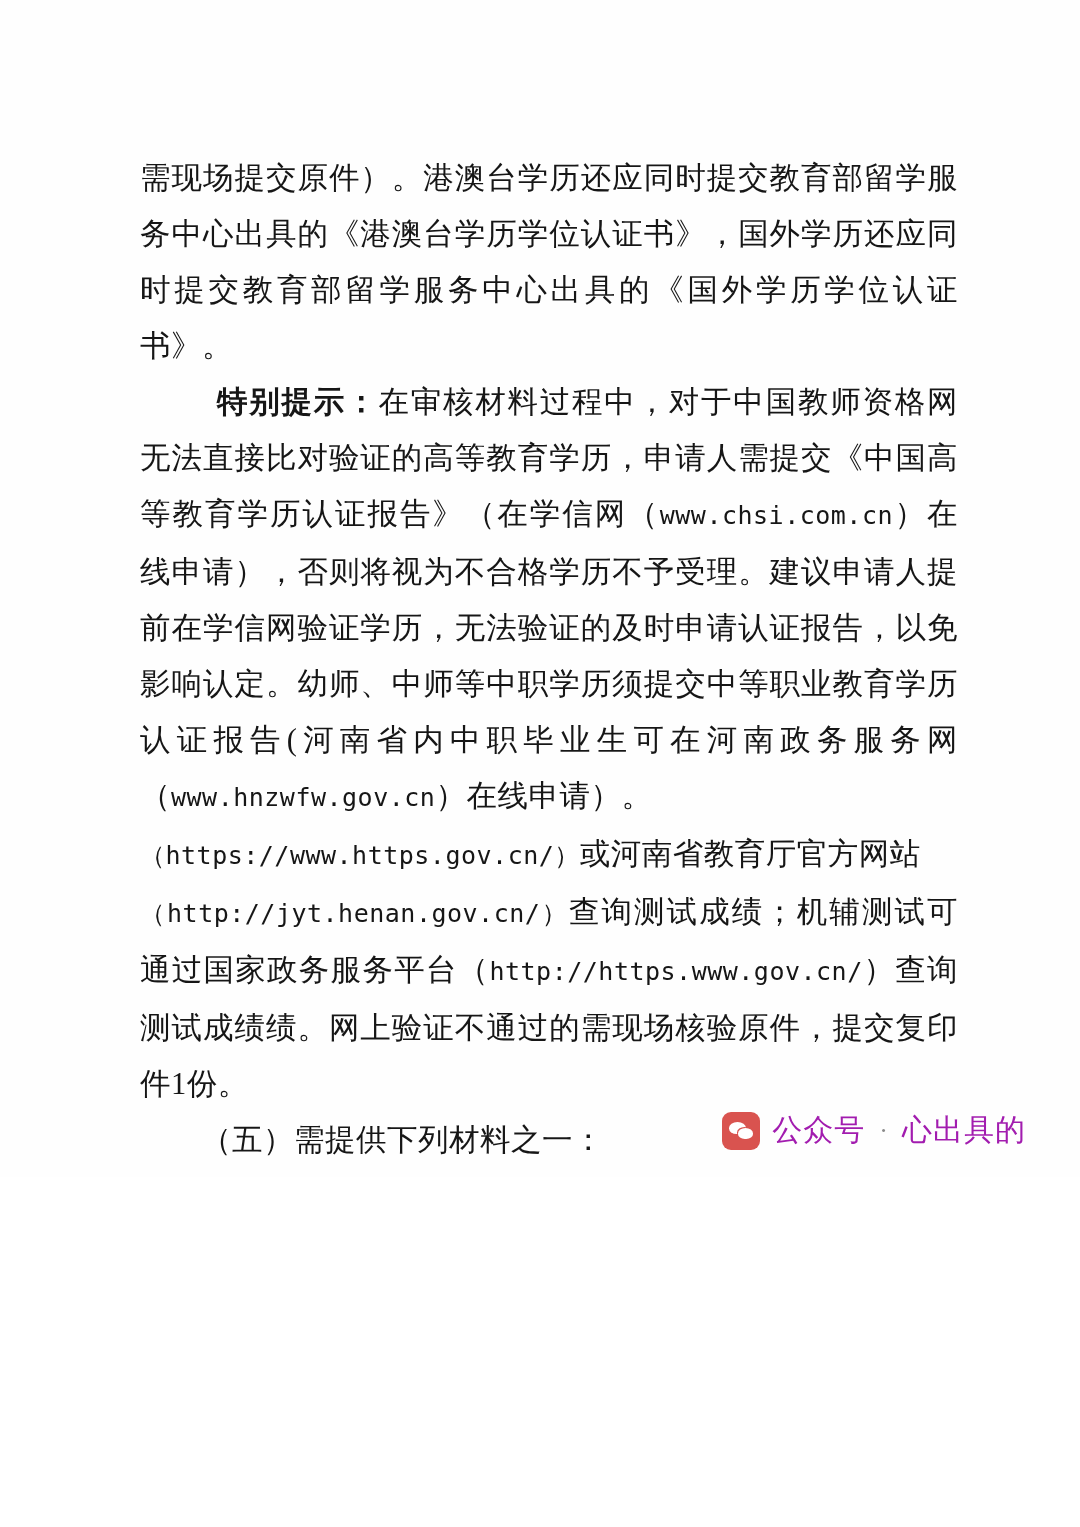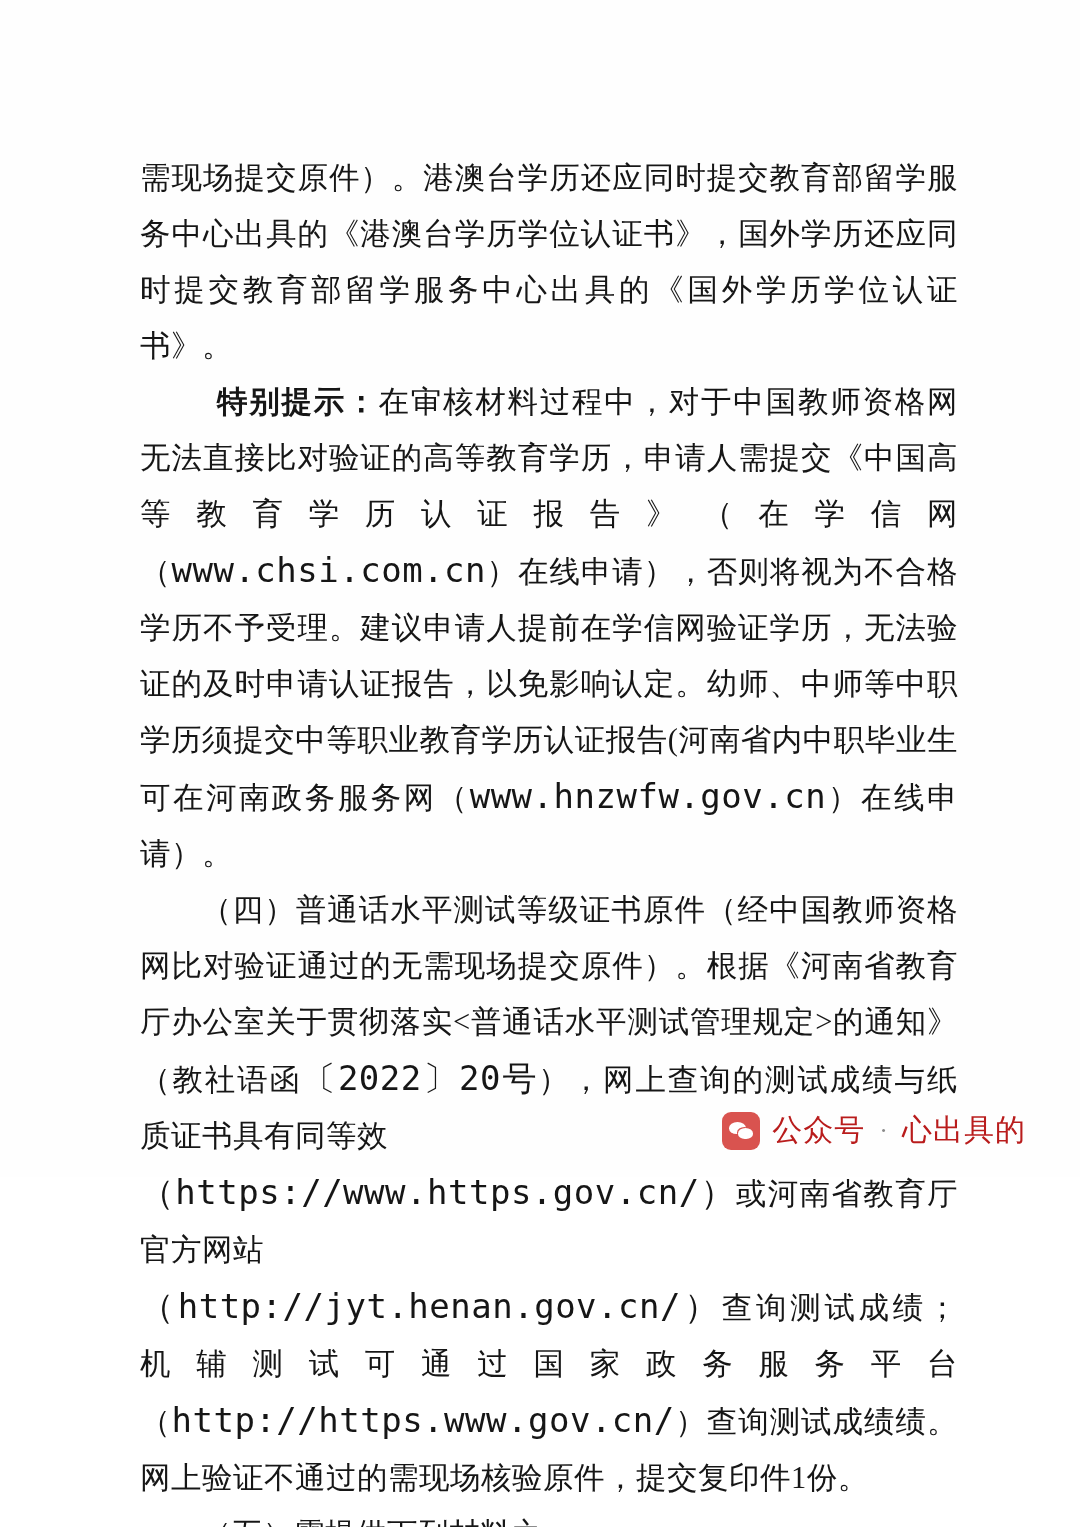--- a/index.html
+++ b/index.html
@@ -41,21 +41,21 @@
   }
   p.indent {
     text-indent: 61px;
   }
   .bold {
     font-weight: bold;
     margin-left: 16px;
   }
   .mono {
     font-family: "DejaVu Sans Mono", "Liberation Mono", monospace;
-    font-size: 34px;
+    font-size: 25px;
     letter-spacing: 0.5px;
   }
   .spread {
     display: block;
     text-align: justify;
     text-align-last: justify;
   }
   .wide-space {
     letter-spacing: 11px;
   }
@@ -91,21 +91,21 @@
     left: 16px;
     top: 16px;
     width: 15px;
     height: 11px;
     background: #ffffff;
     border-radius: 50% 50% 45% 45%;
     box-shadow: -1px -1px 0 0 #d9534f;
   }
   .footer-text {
     font-size: 30px;
-    color: #b91c1c;
+    color: #a21caf;
     font-family: "Liberation Sans", sans-serif;
     letter-spacing: 1px;
     white-space: nowrap;
   }
   .footer-dot {
     font-size: 26px;
     color: #8a8a8a;
     padding: 0 2px;
   }
 </style>
@@ -116,23 +116,20 @@
   <div class="body-col">
 
     <p>
       <span>需现场提交原件）。港澳台学历还应同时提交教育部留学服务中</span><span>心出具的《港澳台学历学位认证书》，国外学历还应同时提交教</span><span>育部留学服务中心出具的《国外学历学位认证书》。</span>
     </p>
 
     <p class="indent">
       <span class="bold">特别提示：</span><span>在审核材料过程中，对于中国教师资格网无法直</span><span>接比对验证的高等教育学历，申请人需提交《中国高等教育学历</span><span>认证报告》（在学信网（</span><span class="mono">www.chsi.com.cn</span><span>）在线申请），否则</span><span>将视为不合格学历不予受理。建议申请人提前在学信网验证学历，</span><span>无法验证的及时申请认证报告，以免影响认定。幼师、中师等中</span><span>职学历须提交中等职业教育学历认证报告(河南省内中职毕业生</span><span>可在河南政务服务网（</span><span class="mono">www.hnzwfw.gov.cn</span><span>）在线申请）。</span>
     </p>
 
-    <p class="indent">
-      <span>（四）普通话水平测试等级证书原件（经中国教师资格网比</span><span>对验证通过的无需现场提交原件）。根据《河南省教育厅办公室</span><span>关于贯彻落实&lt;普通话水平测试管理规定&gt;的通知》（教社语函</span><span class="mono">〔2022〕20号</span><span>），网上查询的测试成绩与纸质证书具有同等效</span>
-    </p>
     <p>
       <span class="mono">（https://www.https.gov.cn/）</span><span>或河南省教育厅官方网站</span>
     </p>
     <p>
       <span class="mono">（http://jyt.henan.gov.cn/）</span><span>查询测试成绩；机辅测试可通过</span><span>国家政务服务平台（</span><span class="mono">http://https.www.gov.cn/</span><span>）查询测试成绩</span><span>绩。网上验证不通过的需现场核验原件，提交复印件1份。</span>
     </p>
 
     <p class="indent">（五）需提供下列材料之一：</p>
 
   </div>

